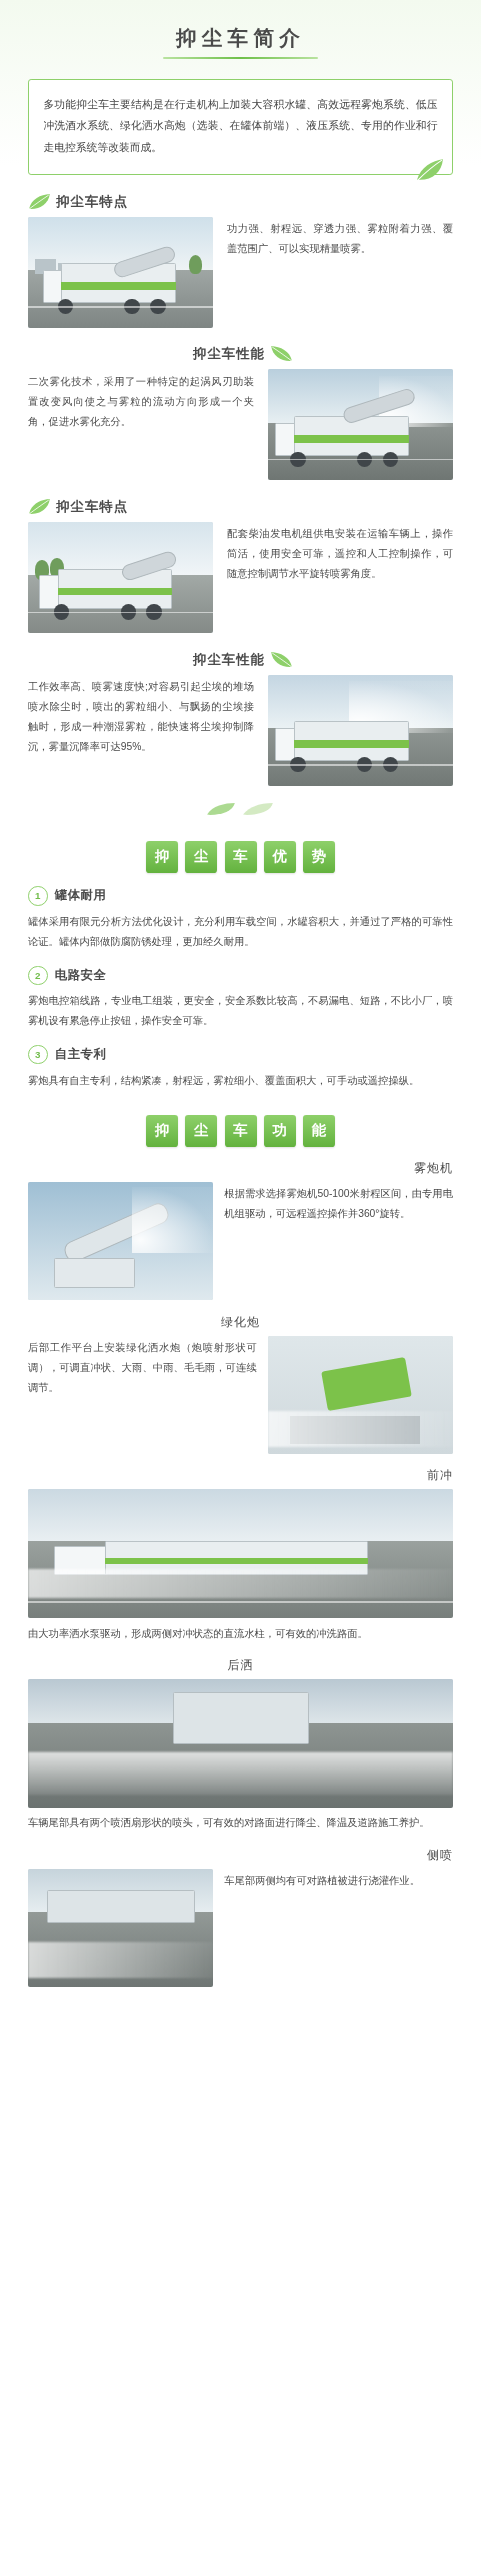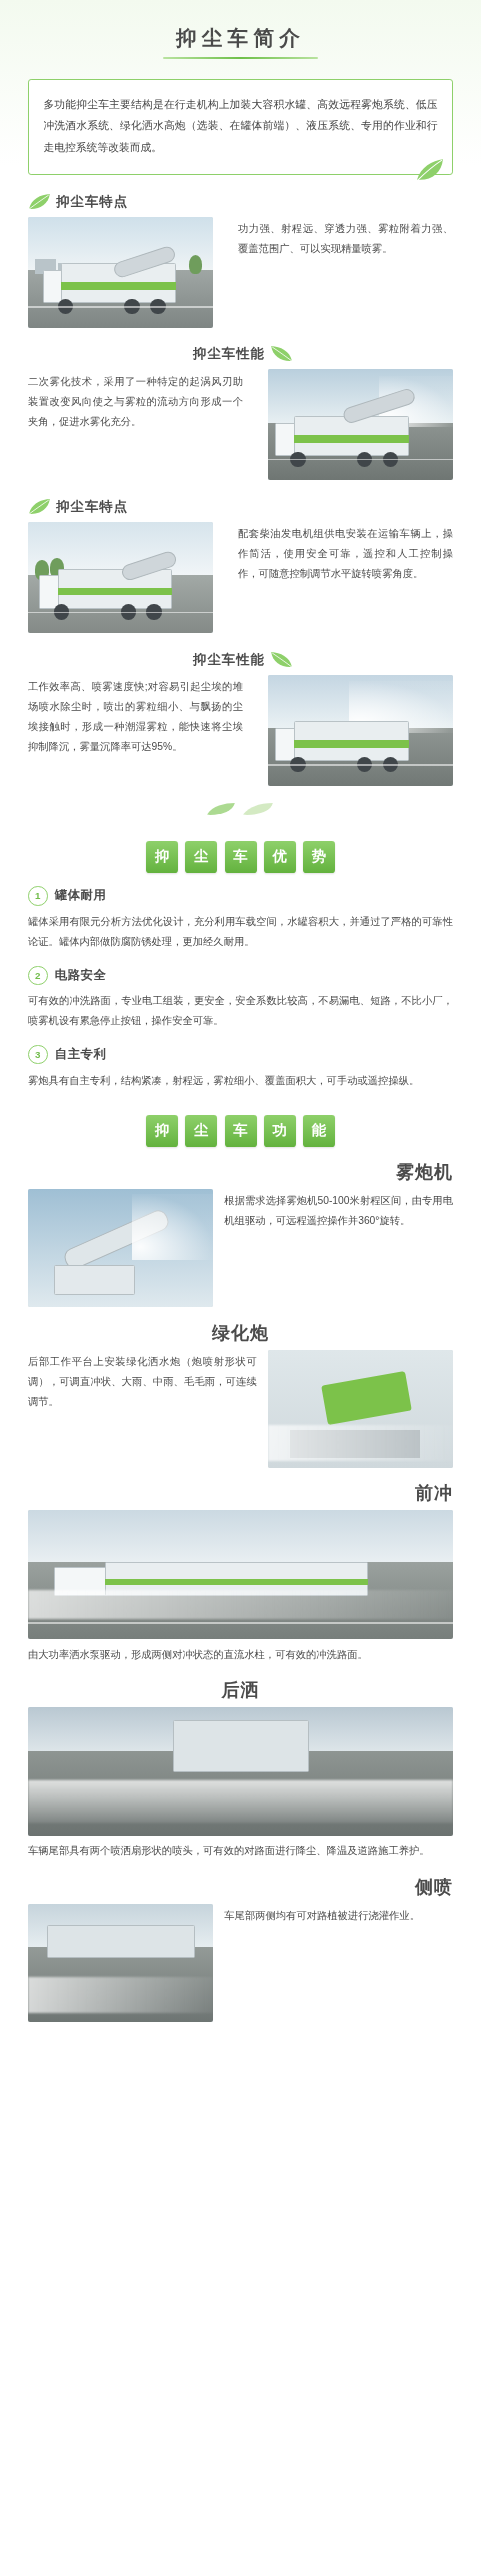--- a/index.html
+++ b/index.html
@@ -71,21 +71,21 @@
     font-weight: bold;
     color: #4b4b4b;
     letter-spacing: 1px;
     margin: 0 5.2px;
   }
   
   .row {
     display: flex;
     margin: 0 28px 4.1px 28px;
     align-items: flex-start;
-    gap: 25px;
+    gap: 14px;
   }
   .row.rev { flex-direction: row-reverse; }
   .photo {
     width: 185px;
     height: 111px;
     flex: 0 0 185px;
     border-radius: 2.1px;
     position: relative;
     overflow: hidden;
     background: #c8d3d8;
@@ -139,21 +139,21 @@
   .adv-num {
     width: 19.6px; height: 19.6px; border-radius: 50%;
     border: 1px solid #8ed06a; color: #73bd4d;
     display:flex; align-items:center; justify-content:center;
     font-size: 9.8px; font-weight: bold; flex:0 0 auto;
   }
   .adv-title { font-size: 12.4px; font-weight: bold; color: #4b4b4b; letter-spacing:0.5px; }
   .adv-body { font-size: 10.3px; line-height: 1.95; color: #4a4a4a; text-align: justify; }
   
   .fn-title {
-    font-size: 18px; font-weight: bold; color: #4b4b4b;
+    font-size: 12px; font-weight: normal; color: #4b4b4b;
     letter-spacing: 1px; margin: 13.4px 28px 5.2px 28px;
   }
   .fn-title.right { text-align: right; }
   .fn-title.left { text-align: center; }
   .fn-title.center { text-align: right; }
   .fn-row { display:flex; margin: 0 28px 5.2px 28px; gap: 11.3px; align-items: flex-start; }
   .fn-row.rev { flex-direction: row-reverse; }
   .fn-photo { width: 185px; height: 118px; flex: 0 0 185px; border-radius:2.1px; overflow:hidden; position:relative; background:#cbd5d9; }
   .fn-text { flex: 1 1 auto; font-size: 10.3px; line-height: 1.95; color:#4a4a4a; text-align: justify; padding-top:2.1px; }
   .fullwide { margin: 0 28px 8.2px 28px; }
@@ -299,21 +299,21 @@
       <div class="adv-title">罐体耐用</div>
     </div>
     <div class="adv-body">罐体采用有限元分析方法优化设计，充分利用车载空间，水罐容积大，并通过了严格的可靠性论证。罐体内部做防腐防锈处理，更加经久耐用。</div>
   </div>
 
   <div class="adv">
     <div class="adv-head">
       <div class="adv-num">2</div>
       <div class="adv-title">电路安全</div>
     </div>
-    <div class="adv-body">可有效的冲洗路面，专业电工组装，更安全，安全系数比较高，不易漏电、短路，不比小厂，喷雾机设有累急停止按钮，操作安全可靠。</div>
+    <div class="adv-body">雾炮电控箱线路，专业电工组装，更安全，安全系数比较高，不易漏电、短路，不比小厂，喷雾机设有累急停止按钮，操作安全可靠。</div>
   </div>
 
   <div class="adv">
     <div class="adv-head">
       <div class="adv-num">3</div>
       <div class="adv-title">自主专利</div>
     </div>
     <div class="adv-body">雾炮具有自主专利，结构紧凑，射程远，雾粒细小、覆盖面积大，可手动或遥控操纵。</div>
   </div>
 

